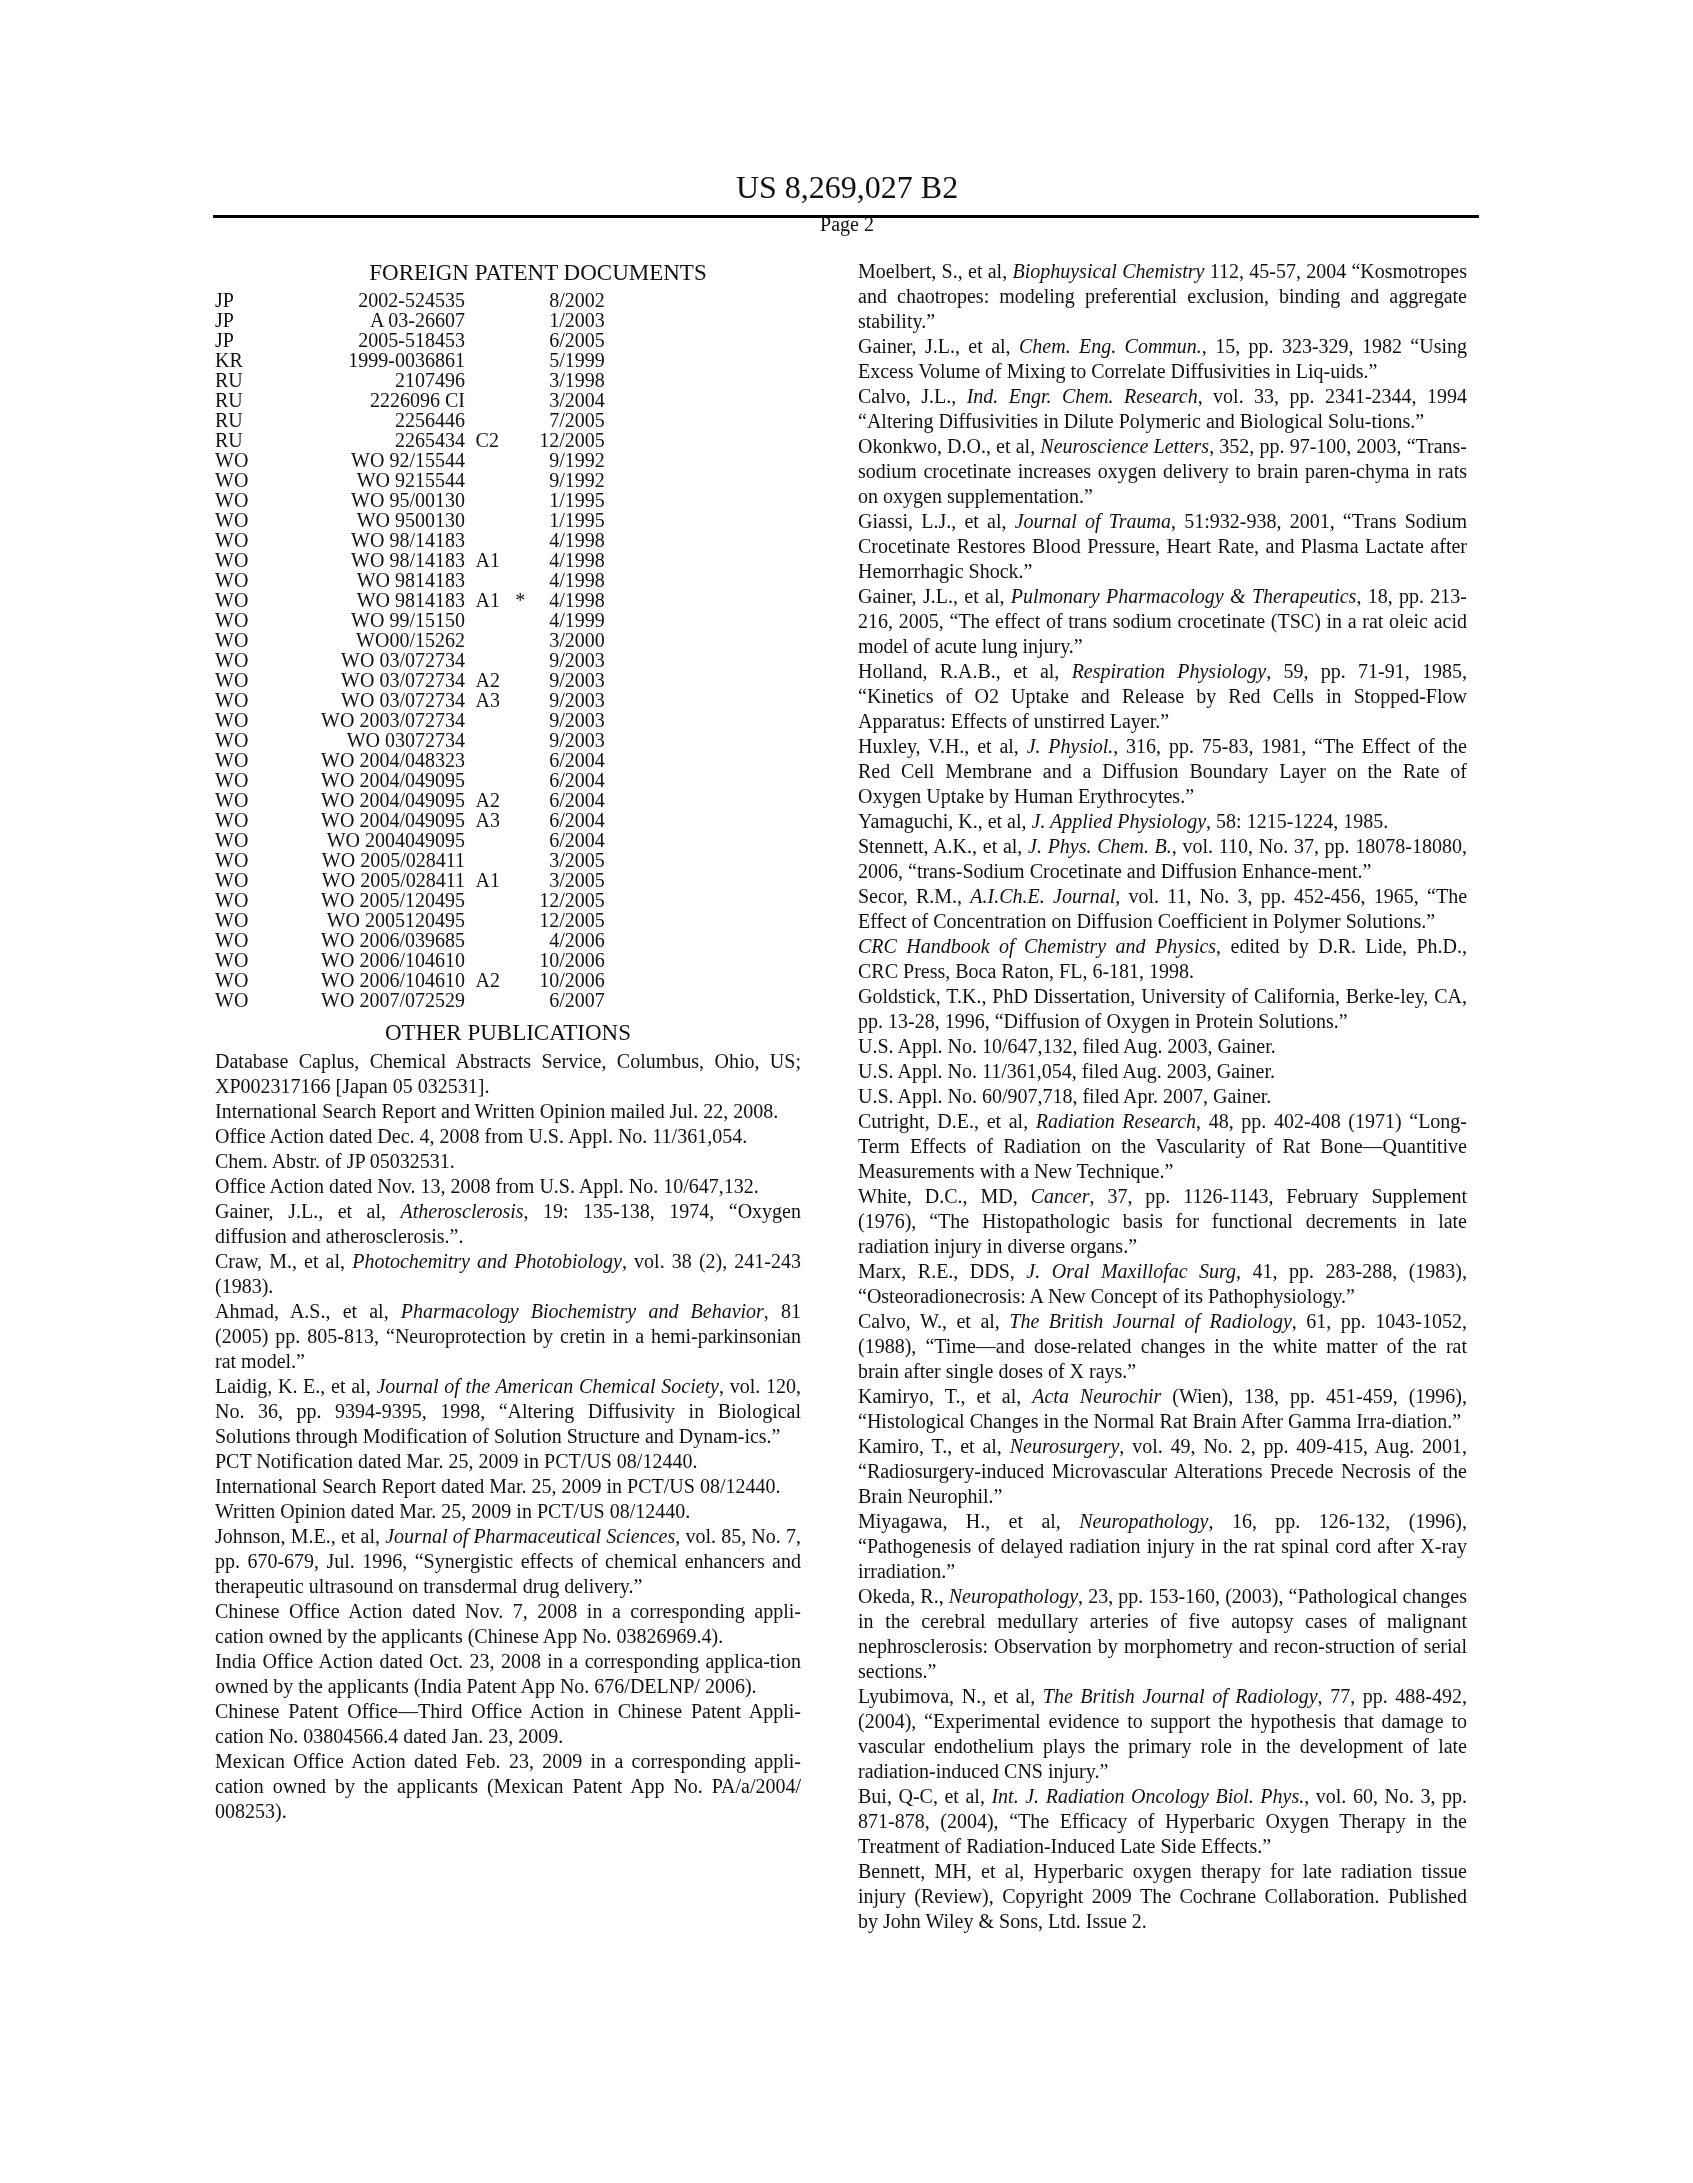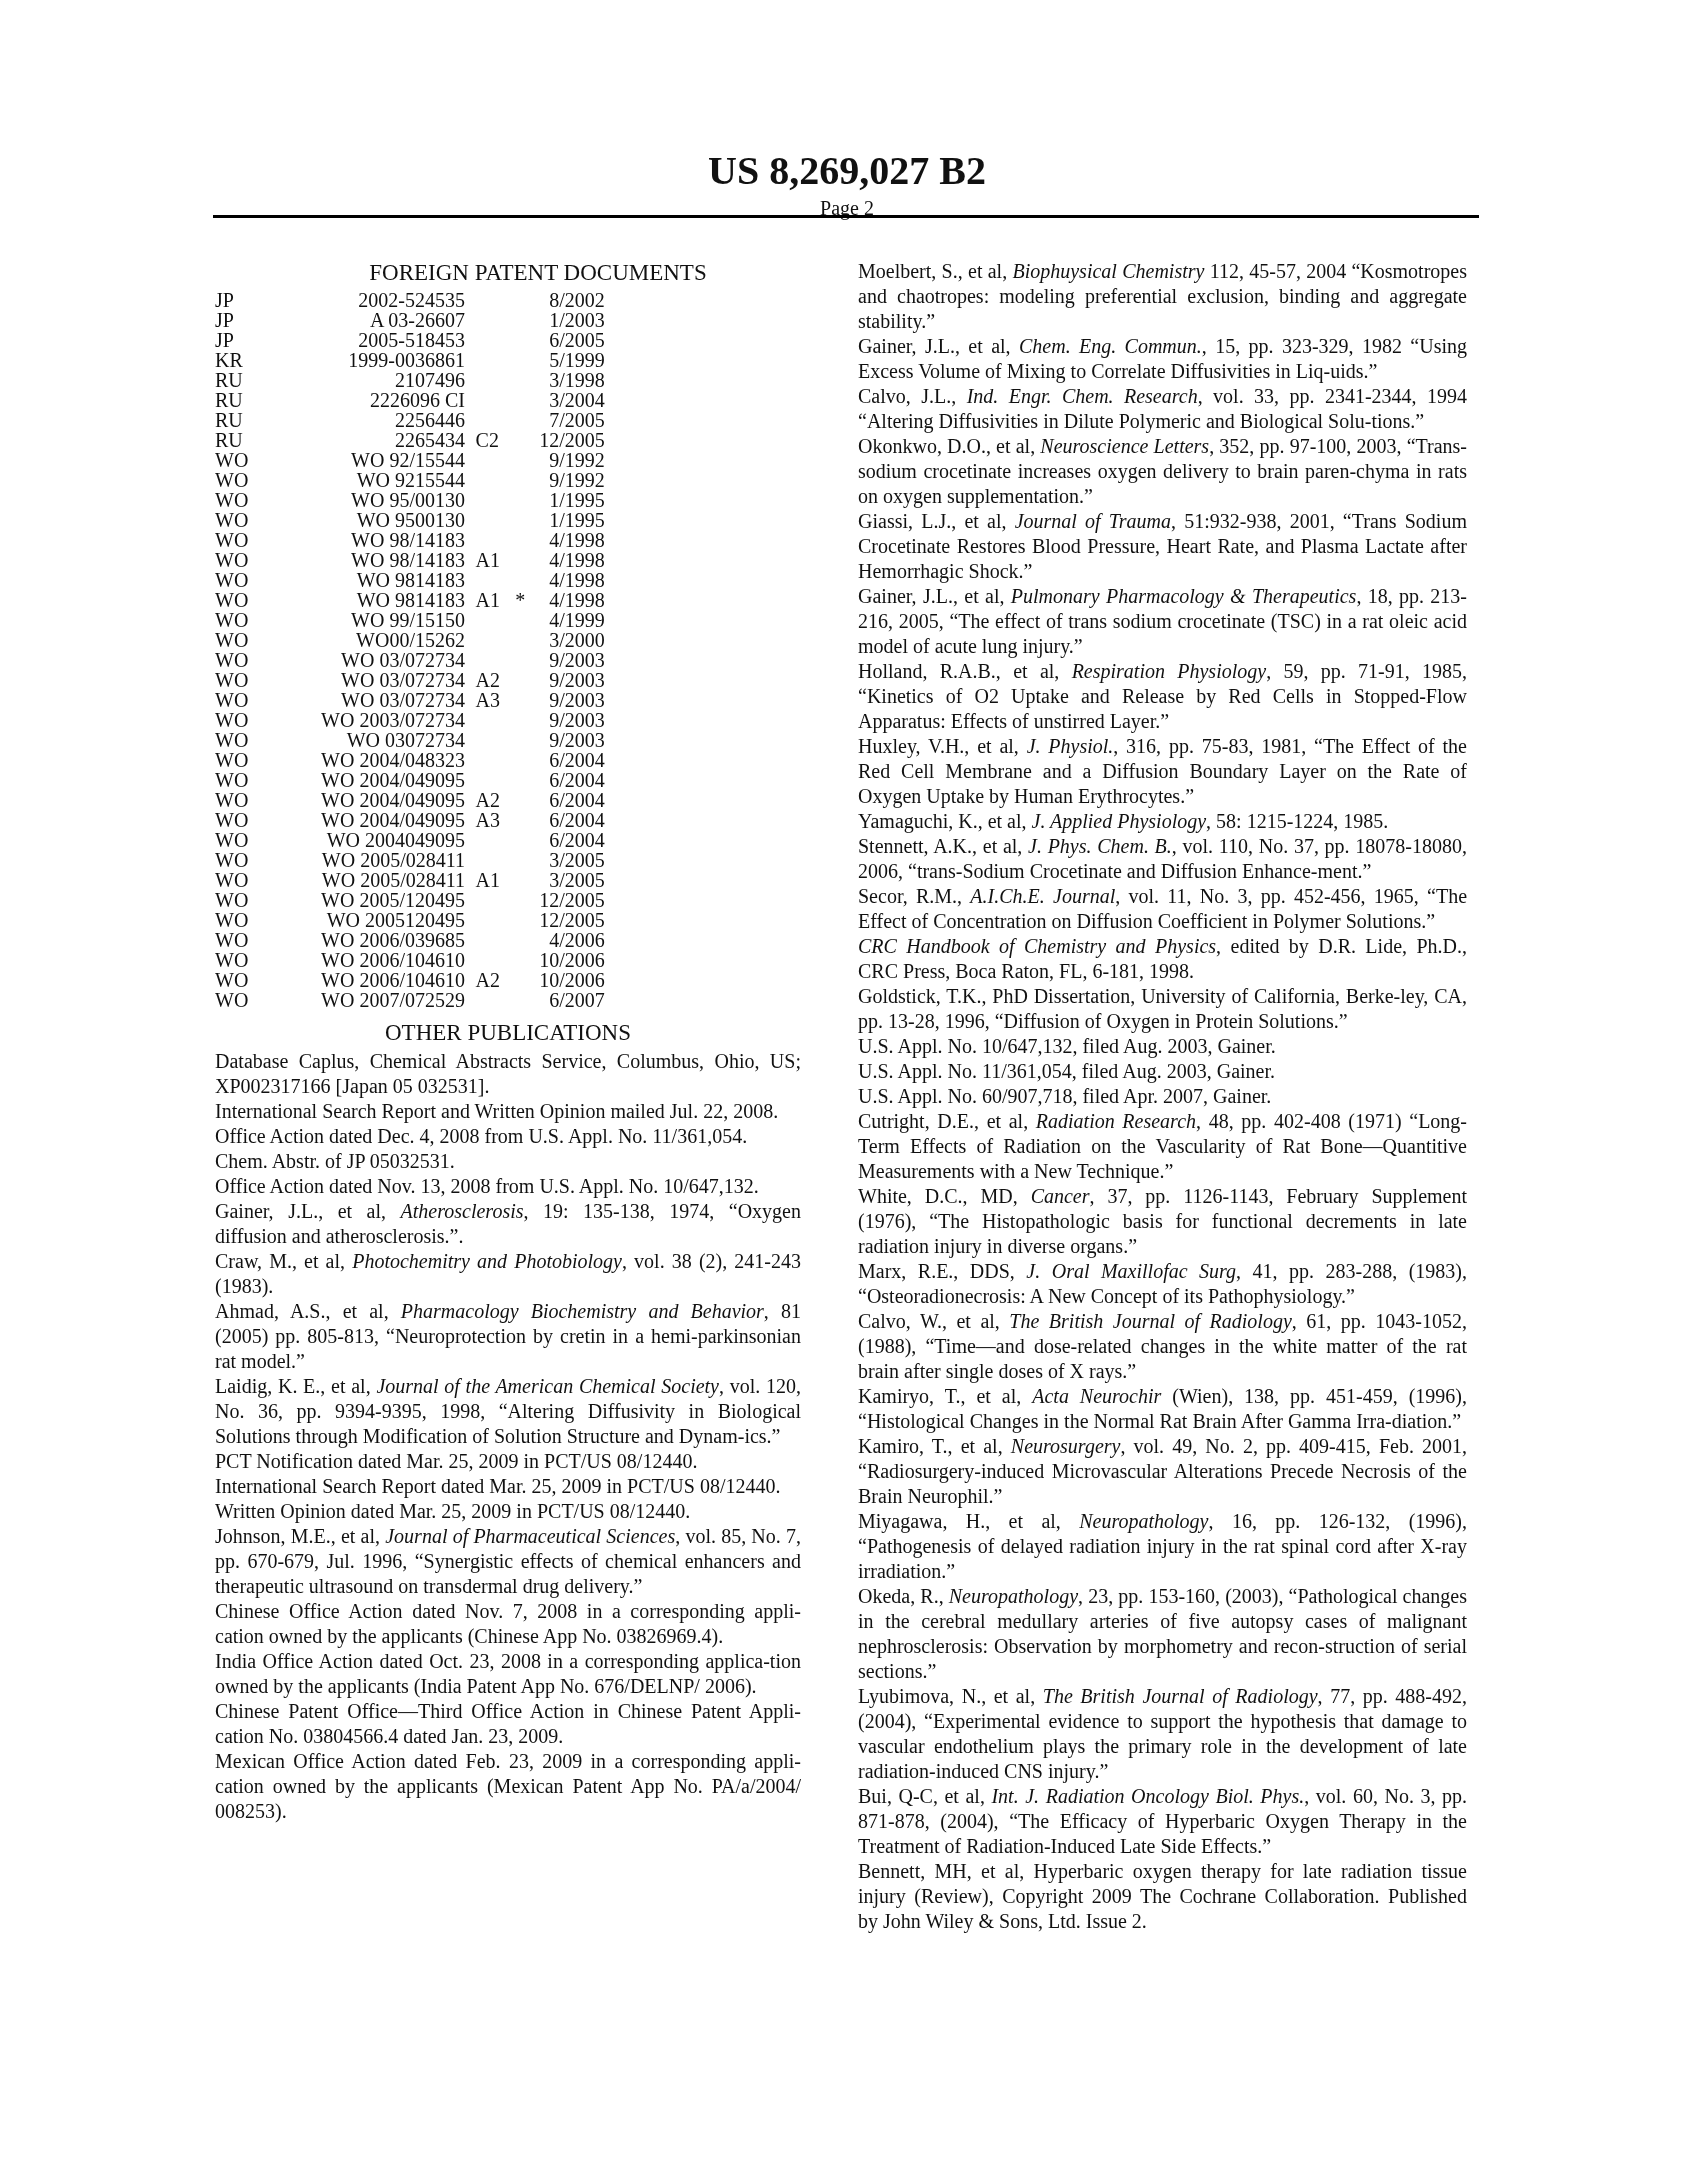--- a/index.html
+++ b/index.html
@@ -2,21 +2,21 @@
 <html style="font-size:10.6px"><head>
   <meta charset="utf-8">
   <style>
     html, body { margin: 0; padding: 0; background: #ffffff; }
     body {
       width: 1694px; height: 2183px; position: relative; overflow: hidden;
       font-family: "Liberation Serif", "DejaVu Serif", serif;
       color: #111111;
     }
     .header { position: absolute; left: 0; top: 151px; width: 1694px; text-align: center; }
-    .patent-no { font-size: 40px; font-weight: bold; letter-spacing: 0px; line-height: 40px; }
+    .patent-no { font-size: 32px; font-weight: normal; letter-spacing: 0px; line-height: 40px; margin-top: 16px; }
     .page-no { font-size: 20px; line-height: 26.5px; margin-top: 4px; }
     .rule { position: absolute; left: 213px; width: 1266px; top: 215px; height: 2.6px; background: #000; }
 
     .col { position: absolute; top: 259px; font-size: 20px; line-height: 25px; }
     .col-left { left: 215px; width: 586px; }
     .col-right { left: 858px; width: 609px; }
 
     .section-title { text-align: center; font-size: 23px; line-height: 28px; margin: 0 0 2.6px 0; }
     .section-title.left-title { margin-left: 60px; }
     table.fpd { border-collapse: collapse; font-size: 20px; }
@@ -336,21 +336,21 @@
       <div class="pub"><span></span><i>CRC Handbook of Chemistry and Physics</i><span>, edited by D.R. Lide, Ph.D., CRC Press, Boca Raton, FL, 6-181, 1998.</span></div>
       <div class="pub"><span>Goldstick, T.K., PhD Dissertation, University of California, Berke-ley, CA, pp. 13-28, 1996, “Diffusion of Oxygen in Protein Solutions.”</span><i></i><span></span></div>
       <div class="pub"><span>U.S. Appl. No. 10/647,132, filed Aug. 2003, Gainer.</span><i></i><span></span></div>
       <div class="pub"><span>U.S. Appl. No. 11/361,054, filed Aug. 2003, Gainer.</span><i></i><span></span></div>
       <div class="pub"><span>U.S. Appl. No. 60/907,718, filed Apr. 2007, Gainer.</span><i></i><span></span></div>
       <div class="pub"><span>Cutright, D.E., et al, </span><i>Radiation Research</i><span>, 48, pp. 402-408 (1971) “Long-Term Effects of Radiation on the Vascularity of Rat Bone—Quantitive Measurements with a New Technique.”</span></div>
       <div class="pub"><span>White, D.C., MD, </span><i>Cancer</i><span>, 37, pp. 1126-1143, February Supplement (1976), “The Histopathologic basis for functional decrements in late radiation injury in diverse organs.”</span></div>
       <div class="pub"><span>Marx, R.E., DDS, </span><i>J. Oral Maxillofac Surg</i><span>, 41, pp. 283-288, (1983), “Osteoradionecrosis: A New Concept of its Pathophysiology.”</span></div>
       <div class="pub"><span>Calvo, W., et al, </span><i>The British Journal of Radiology</i><span>, 61, pp. 1043-1052, (1988), “Time—and dose-related changes in the white matter of the rat brain after single doses of X rays.”</span></div>
       <div class="pub"><span>Kamiryo, T., et al, </span><i>Acta Neurochir</i><span> (Wien), 138, pp. 451-459, (1996), “Histological Changes in the Normal Rat Brain After Gamma Irra-diation.”</span></div>
-      <div class="pub"><span>Kamiro, T., et al, </span><i>Neurosurgery</i><span>, vol. 49, No. 2, pp. 409-415, Feb. 2001, “Radiosurgery-induced Microvascular Alterations Precede Necrosis of the Brain Neurophil.”</span></div>
+      <div class="pub"><span>Kamiro, T., et al, </span><i>Neurosurgery</i><span>, vol. 49, No. 2, pp. 409-415, Aug. 2001, “Radiosurgery-induced Microvascular Alterations Precede Necrosis of the Brain Neurophil.”</span></div>
       <div class="pub"><span>Miyagawa, H., et al, </span><i>Neuropathology</i><span>, 16, pp. 126-132, (1996), “Pathogenesis of delayed radiation injury in the rat spinal cord after X-ray irradiation.”</span></div>
       <div class="pub"><span>Okeda, R., </span><i>Neuropathology</i><span>, 23, pp. 153-160, (2003), “Pathological changes in the cerebral medullary arteries of five autopsy cases of malignant nephrosclerosis: Observation by morphometry and recon-struction of serial sections.”</span></div>
       <div class="pub"><span>Lyubimova, N., et al, </span><i>The British Journal of Radiology</i><span>, 77, pp. 488-492, (2004), “Experimental evidence to support the hypothesis that damage to vascular endothelium plays the primary role in the development of late radiation-induced CNS injury.”</span></div>
       <div class="pub"><span>Bui, Q-C, et al, </span><i>Int. J. Radiation Oncology Biol. Phys.</i><span>, vol. 60, No. 3, pp. 871-878, (2004), “The Efficacy of Hyperbaric Oxygen Therapy in the Treatment of Radiation-Induced Late Side Effects.”</span></div>
       <div class="pub"><span>Bennett, MH, et al, Hyperbaric oxygen therapy for late radiation tissue injury (Review), Copyright 2009 The Cochrane Collaboration. Published by John Wiley &amp; Sons, Ltd. Issue 2.</span><i></i><span></span></div>
     </div>
 </div>
 
 
 </body></html>

